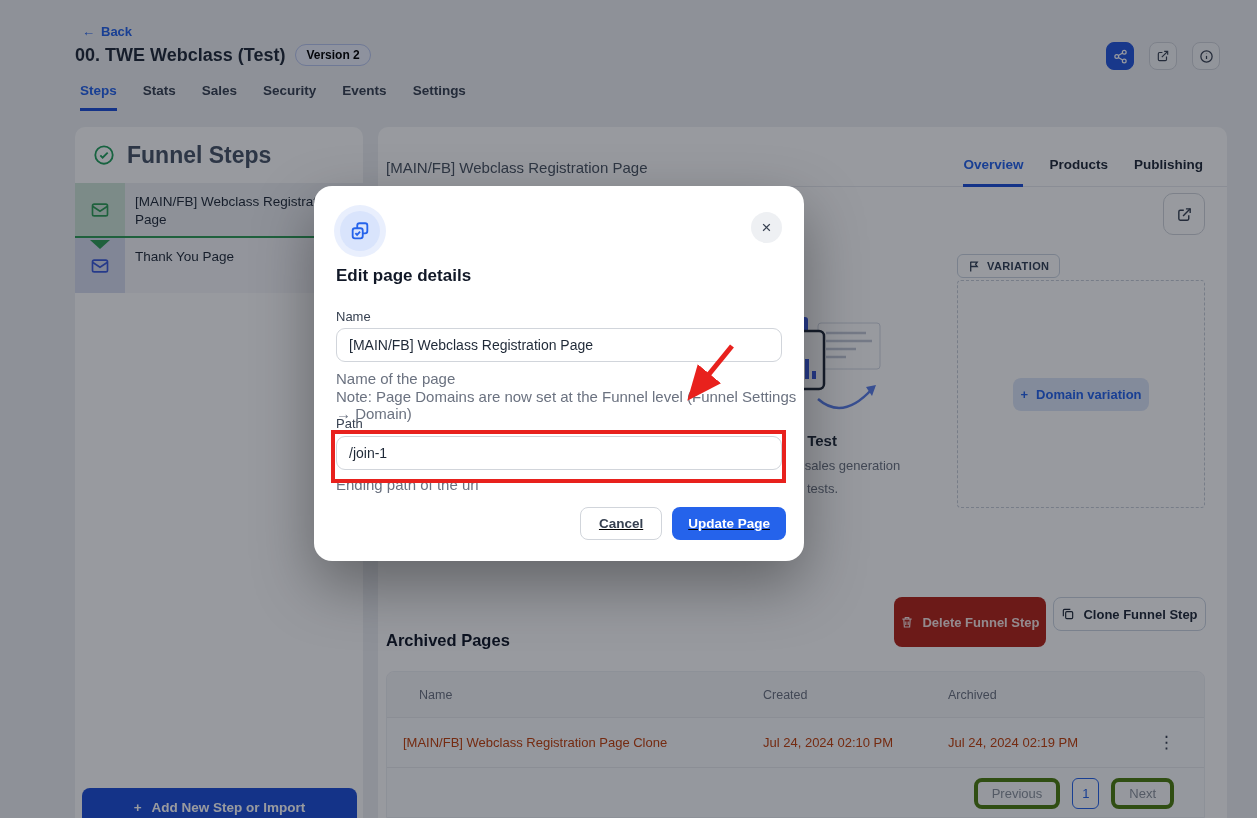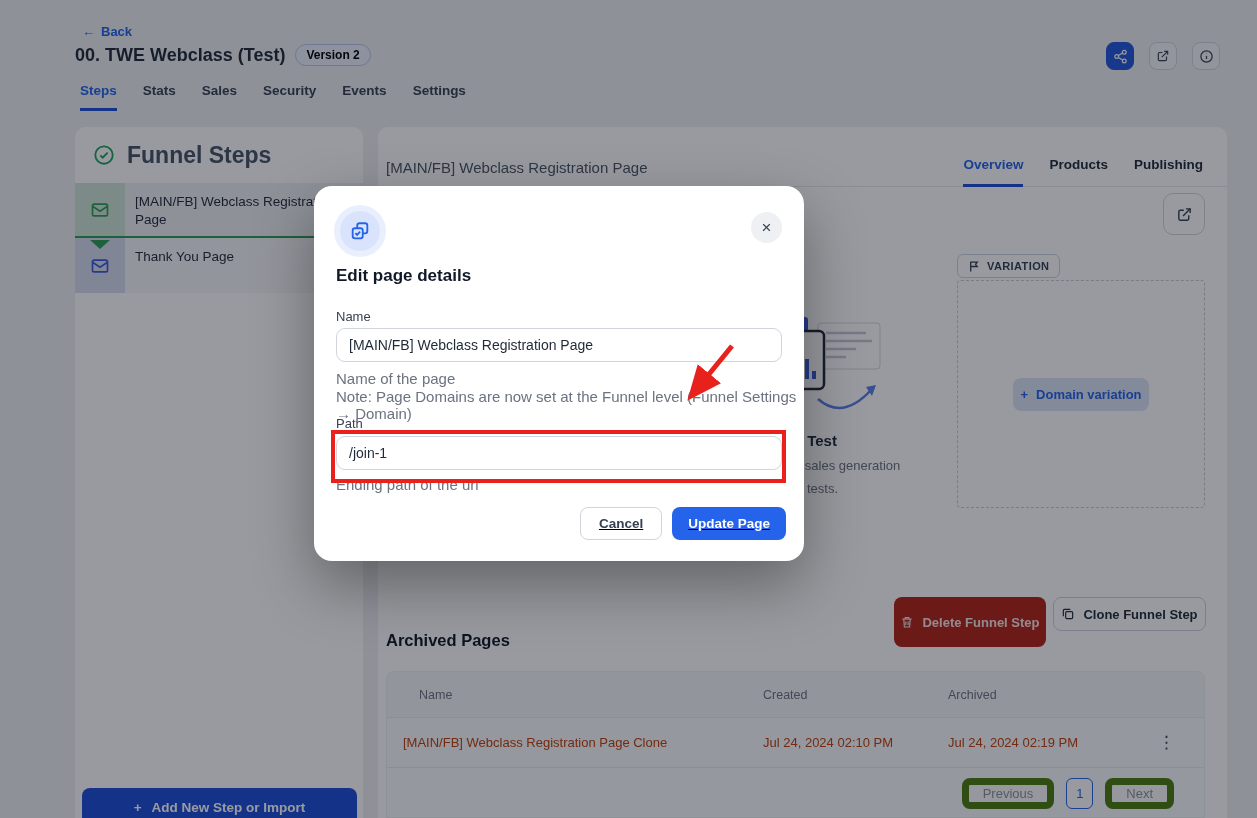--- a/index.html
+++ b/index.html
@@ -56,21 +56,21 @@
   .archived-title { position:absolute; left:8px; top:504px; font-size:16.5px; font-weight:600; color:#111827; }
   .archived-card { position:absolute; left:8px; top:544px; width:819px; height:147px; background:#fafbfd; border:1px solid #edeff3; border-radius:8px 8px 0 0; overflow:hidden; }
   .table-head { display:grid; grid-template-columns:360px 185px 195px 79px; height:46px; align-items:center; background:#f5f6f9; border-bottom:1px solid #e8eaee; }
   .th { font-size:12.5px; color:#6b7280; }
   .th.name { padding-left:32px; } .th.created, .th.archived { padding-left:16px; }
   .table-row { display:grid; grid-template-columns:360px 185px 195px 79px; height:50px; align-items:center; border-bottom:1px solid #e8eaee; }
   .td { font-size:13px; color:#c2410c; }
   .td.name { padding-left:16px; } .td.created, .td.archived { padding-left:16px; }
   .row-menu { justify-self:center; font-size:17px; color:#374151; cursor:pointer; line-height:1; }
   .table-footer { display:flex; justify-content:flex-end; align-items:center; gap:12px; height:50px; padding-right:30px; }
-  .pg-btn { height:31px; border-radius:8px; border:7px solid #4d7c0f; background:#fbfcfd; color:#8a919c; font-size:13px; padding:0 14px; cursor:pointer; font-family:inherit; }
+  .pg-btn { height:31px; border-radius:8px; border:4px solid #4d7c0f; background:#fbfcfd; color:#8a919c; font-size:13px; padding:0 14px; cursor:pointer; font-family:inherit; }
   .pg-page { width:27px; height:31px; border-radius:6px; border:1px solid #2563eb; background:#fff; color:#2563eb; font-size:13px; cursor:pointer; font-family:inherit; }
 
   
   .overlay { position:absolute; inset:0; background:rgba(10,15,26,0.42); z-index:40; }
   .modal { position:absolute; left:314px; top:186px; width:490px; height:375px; background:#fff; border-radius:18px; box-shadow:0 24px 60px rgba(0,0,0,0.35); z-index:50; }
   .modal-icon-wrap { position:absolute; left:20px; top:19px; width:52px; height:52px; border-radius:50%; background:#e9effd; display:flex; align-items:center; justify-content:center; }
   .modal-icon-inner { width:40px; height:40px; border-radius:50%; background:#d9e4fc; display:flex; align-items:center; justify-content:center; color:#2563eb; }
   .modal-close { position:absolute; left:437px; top:26px; width:31px; height:31px; border-radius:50%; background:#eef0f3; border:none; color:#374151; font-size:17px; display:flex; align-items:center; justify-content:center; cursor:pointer; font-family:inherit; }
   .modal-title { position:absolute; left:22px; top:80px; font-size:17px; font-weight:700; color:#111827; }
   .field-label { position:absolute; left:22px; font-size:13px; font-weight:500; color:#374151; }

